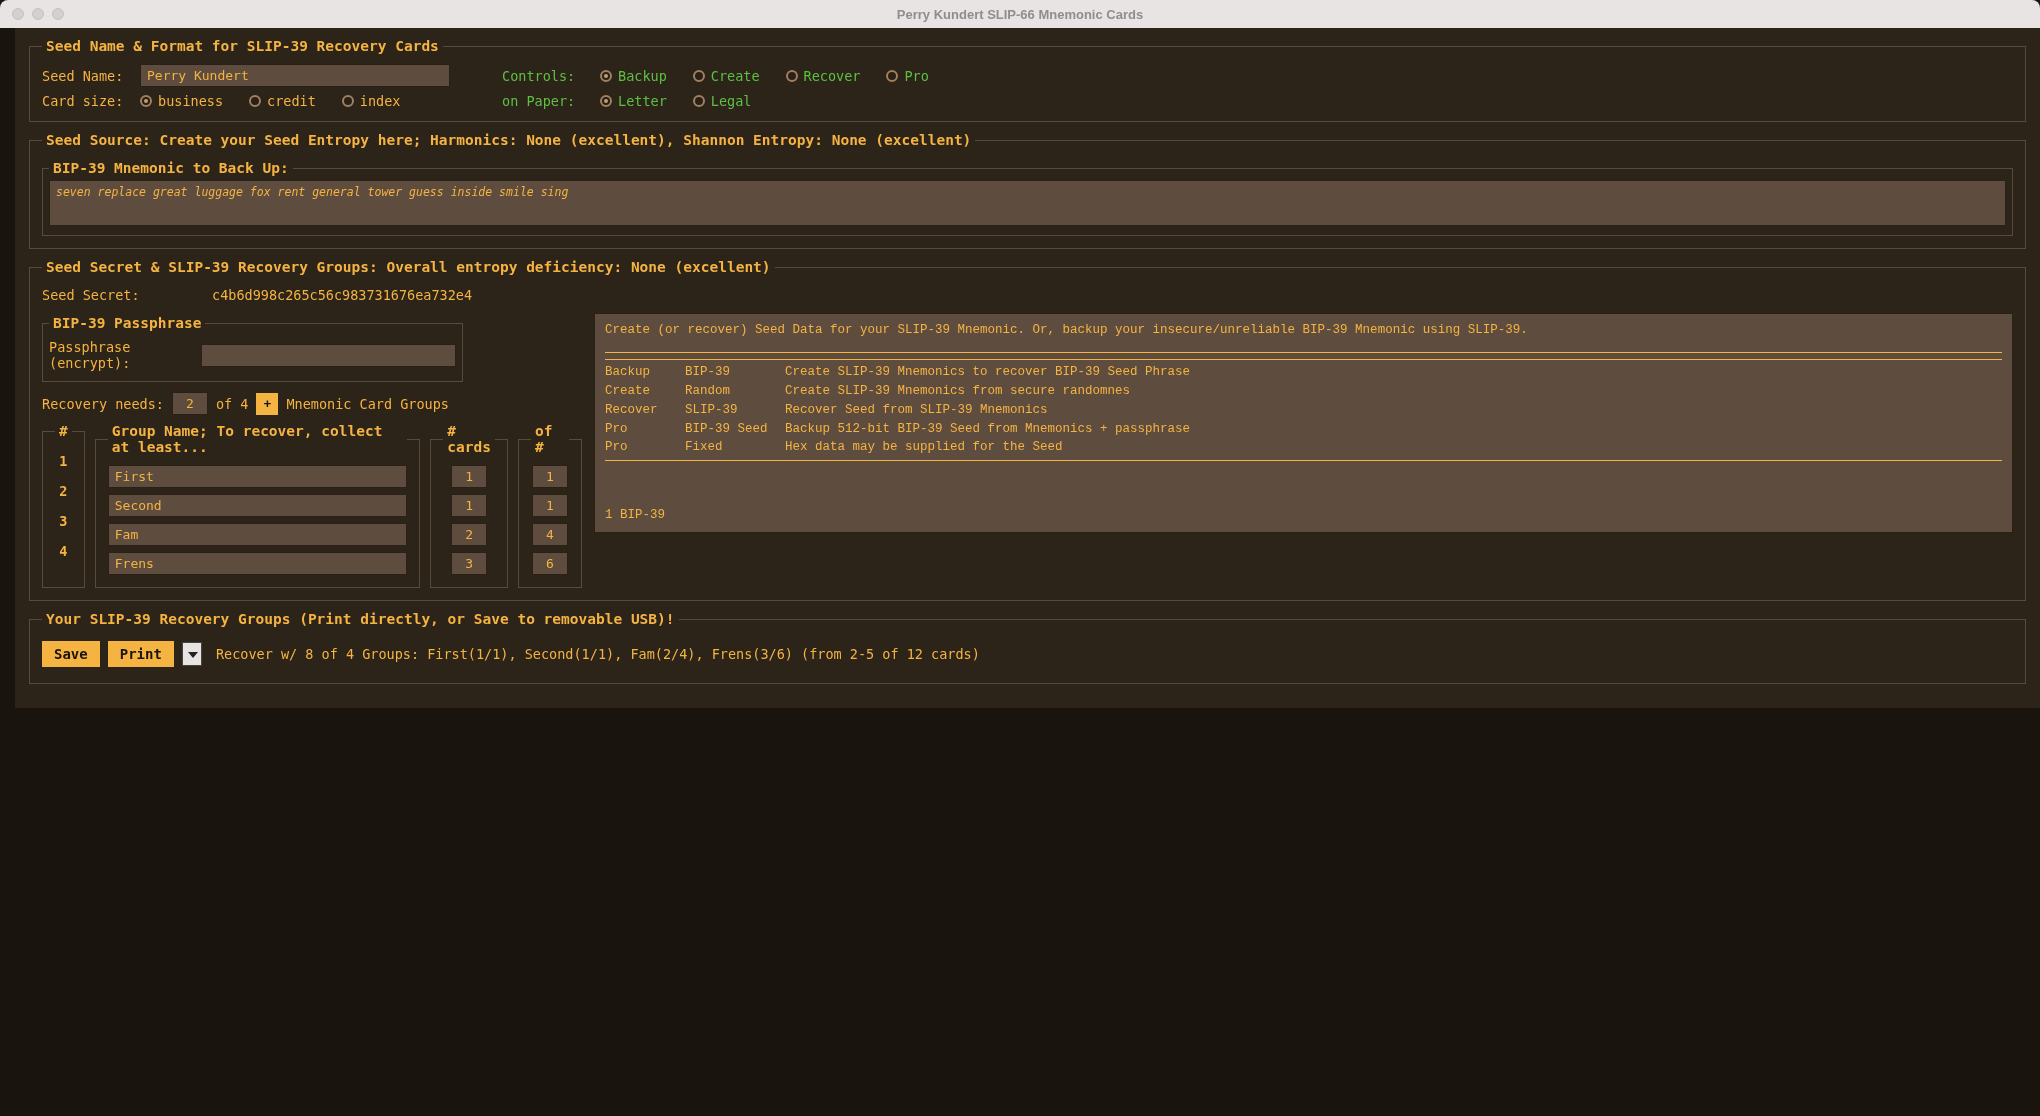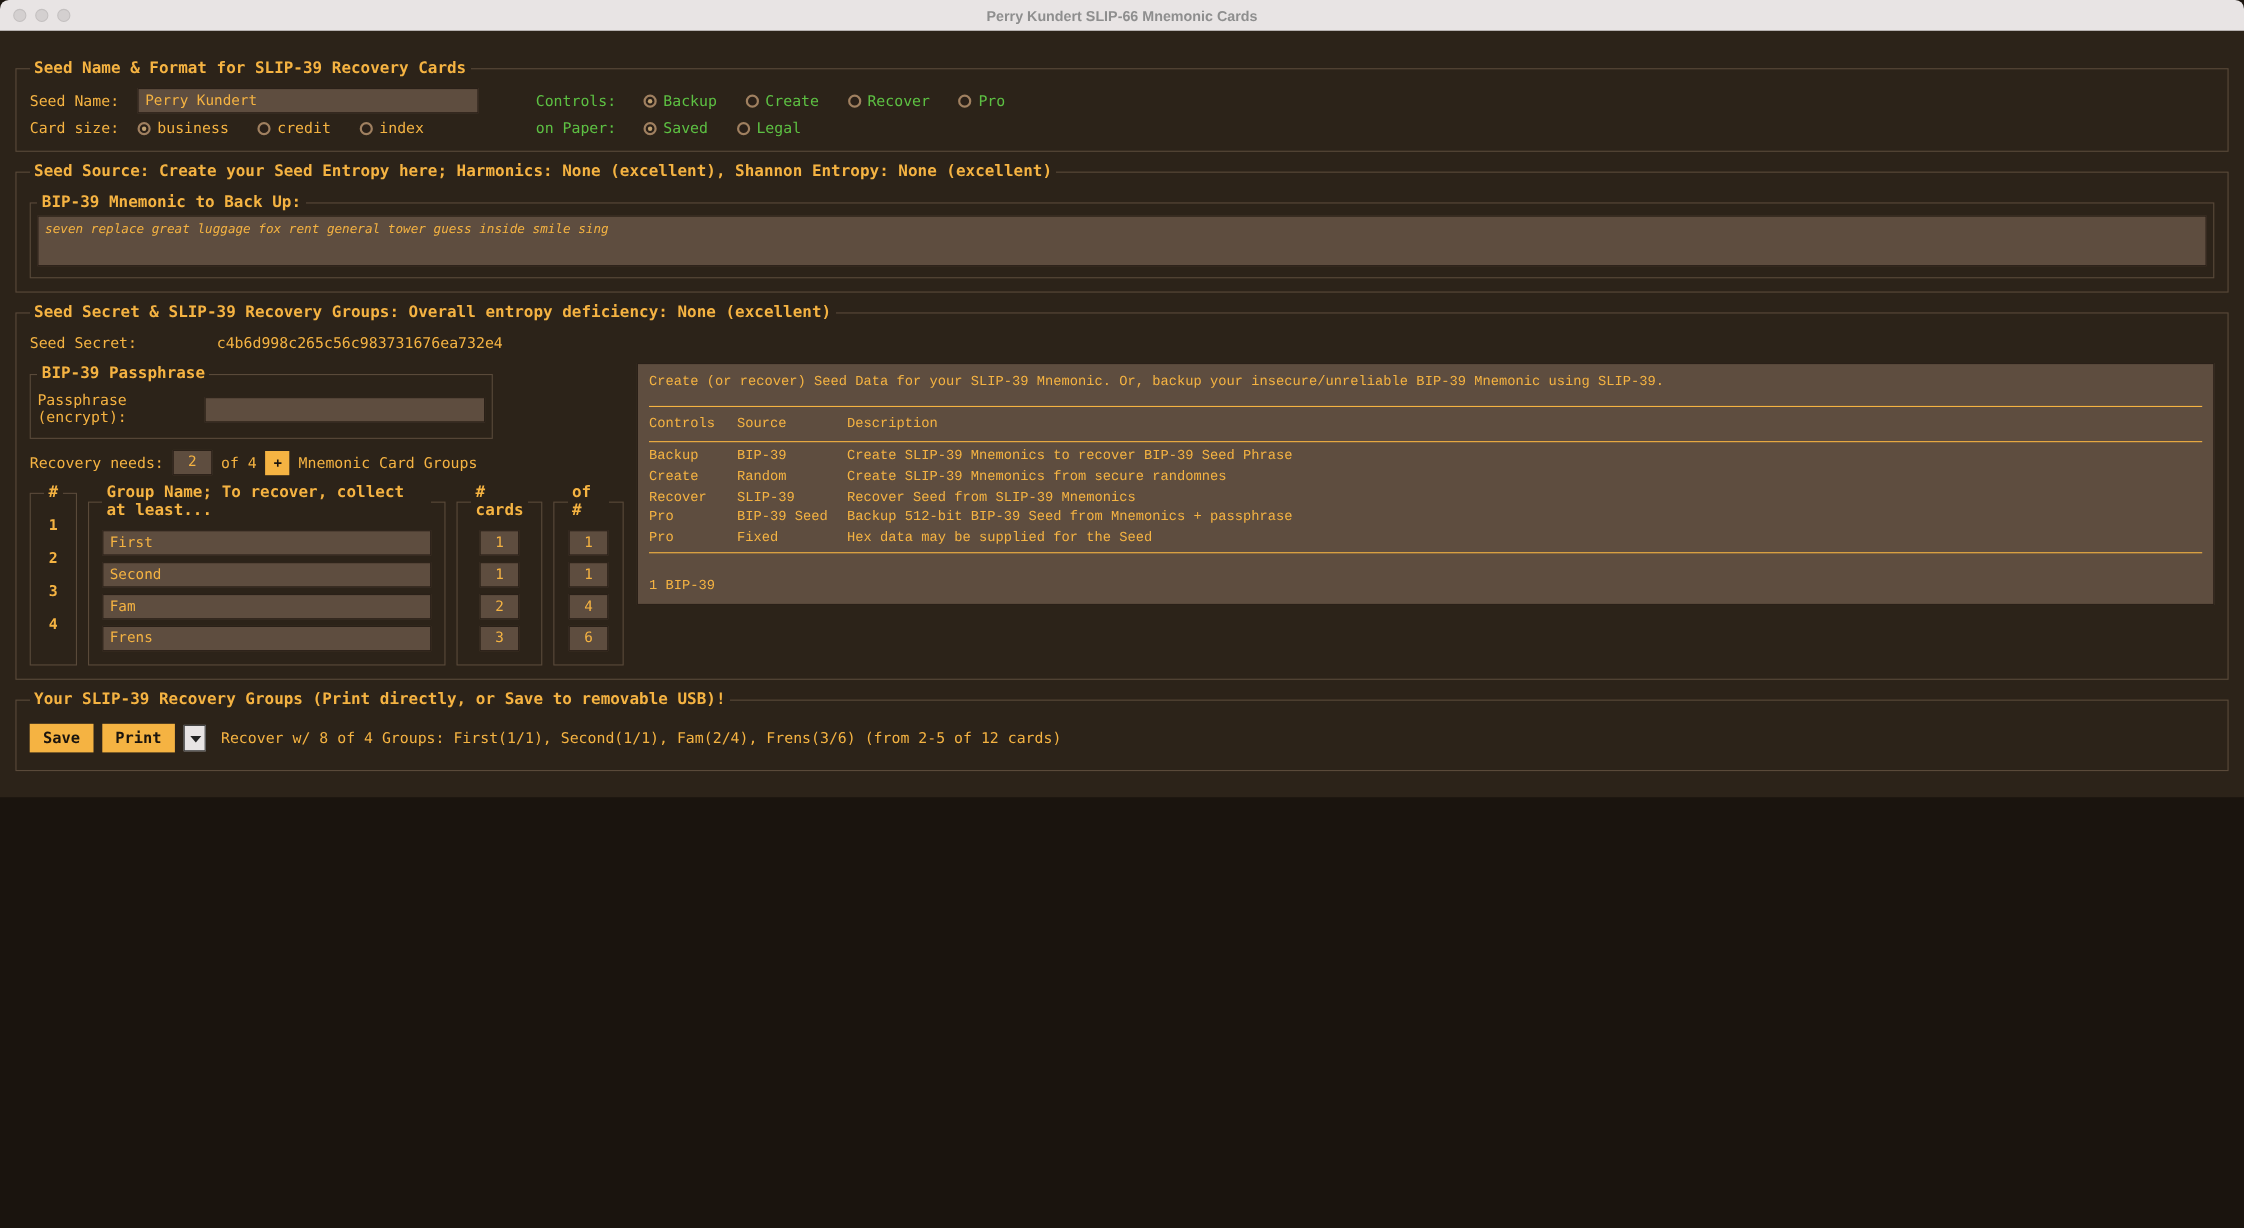--- a/index.html
+++ b/index.html
@@ -31,22 +31,23 @@
   }
   .traffic-lights { display: flex; gap: 8px; margin-left: 12px; }
   .tl { width: 12px; height: 12px; border-radius: 50%; background: #d4d0d0; border: 1px solid #c4c0c0; }
   .titlebar-title {
     position: absolute; left: 0; right: 0; text-align: center;
     color: #8e8e8e; font-weight: bold; font-family: -apple-system, sans-serif;
     font-size: 13px;
   }
   .app {
     background: var(--bg-dark);
-    padding: 20px 14px 14px 14px;
+    padding: 4px 14px 14px 14px;
     color: var(--text-orange);
+    margin-left: 15px;
   }
 
   fieldset {
     border: 1px solid var(--border-dim);
     margin: 6px 0 10px 0;
     padding: 10px 12px 12px 12px;
   }
   legend {
     color: var(--text-orange);
     font-weight: bold;
@@ -183,21 +184,21 @@
           </span>
         <span class="radio">
             <span class="dot"></span>
             <span class="orange">index</span>
           </span>
       </div>
       <div class="right">
         <span class="green" style="min-width:90px">on Paper:</span>
         <span class="radio checked">
             <span class="dot"></span>
-            <span class="green">Saved</span>
+            <span class="green">Letter</span>
           </span>
         <span class="radio">
             <span class="dot"></span>
             <span class="green">Legal</span>
           </span>
       </div>
     </div>
   </fieldset>
 
   <fieldset>
@@ -270,29 +271,20 @@
                 <input type="text" class="small-input" value="4" style="">
                 <input type="text" class="small-input" value="6" style="">
               </div>
           </fieldset>
         </div>
       </div>
 
       <div class="infobox">
         <div class="intro">Create (or recover) Seed Data for your SLIP-39 Mnemonic.  Or, backup your insecure/unreliable BIP-39 Mnemonic using SLIP-39.</div>
         <hr>
-        <table>
-          <thead>
-              <tr>
-            <th style="width:80px">Controls</th>
-            <th style="width:100px">Source</th>
-            <th>Description</th>
-          </tr>
-            </thead>
-        </table>
         <hr>
         <table>
             <tbody id="info-rows">
               <tr>
                 <td style="width: 80px;">Backup</td>
                 <td style="width: 100px;">BIP-39</td>
                 <td>Create SLIP-39 Mnemonics to recover BIP-39 Seed Phrase</td>
               </tr>
               <tr>
                 <td style="width: 80px;">Create</td>

